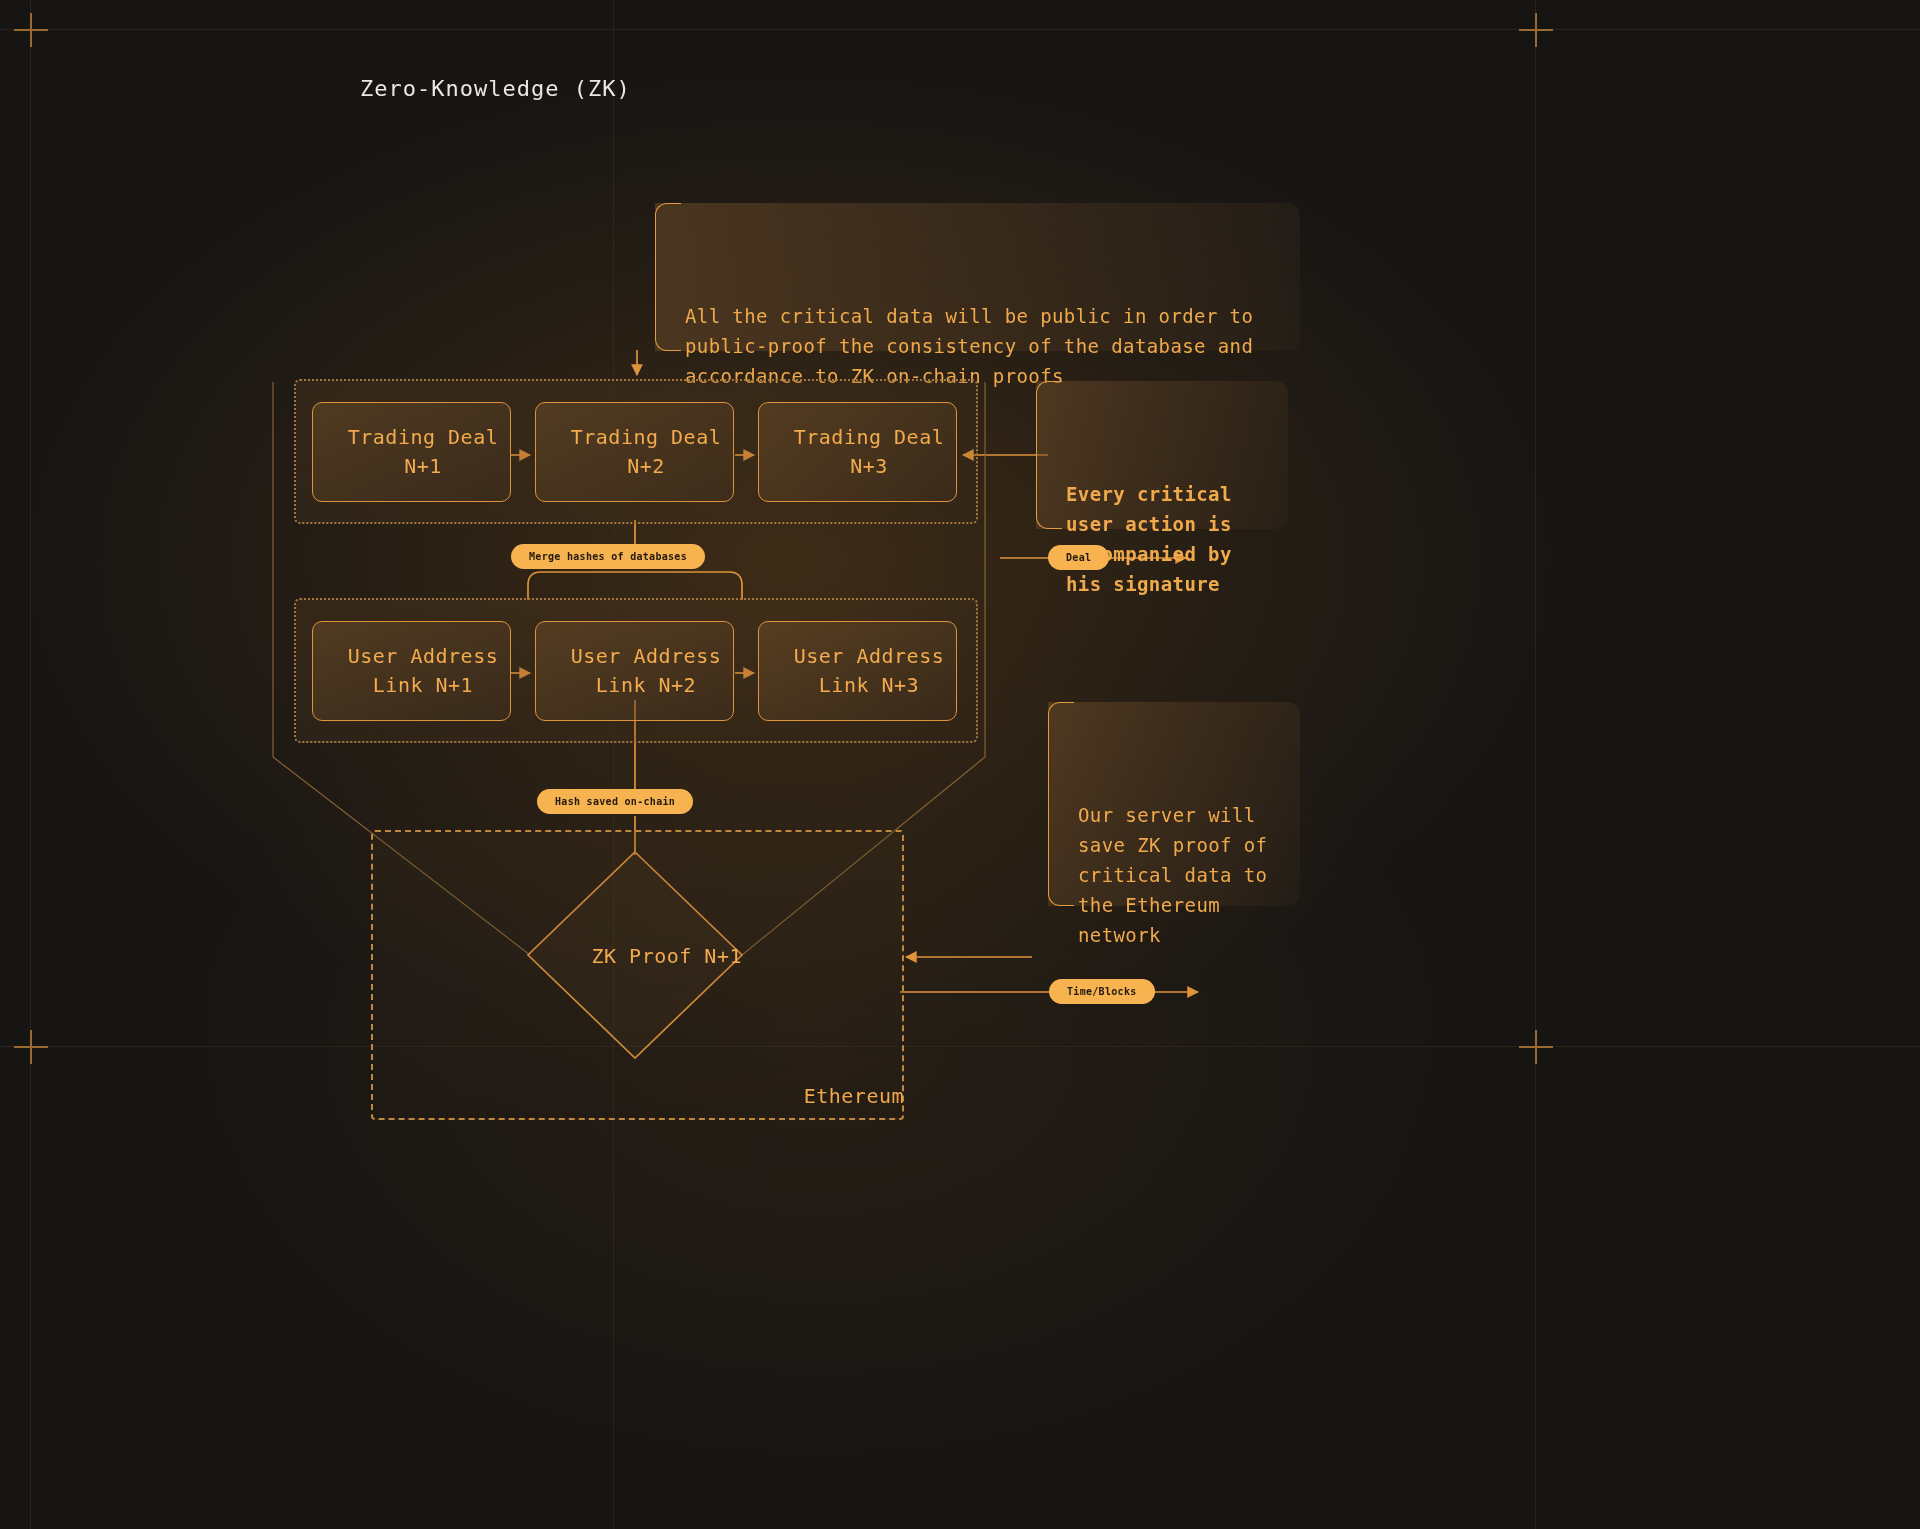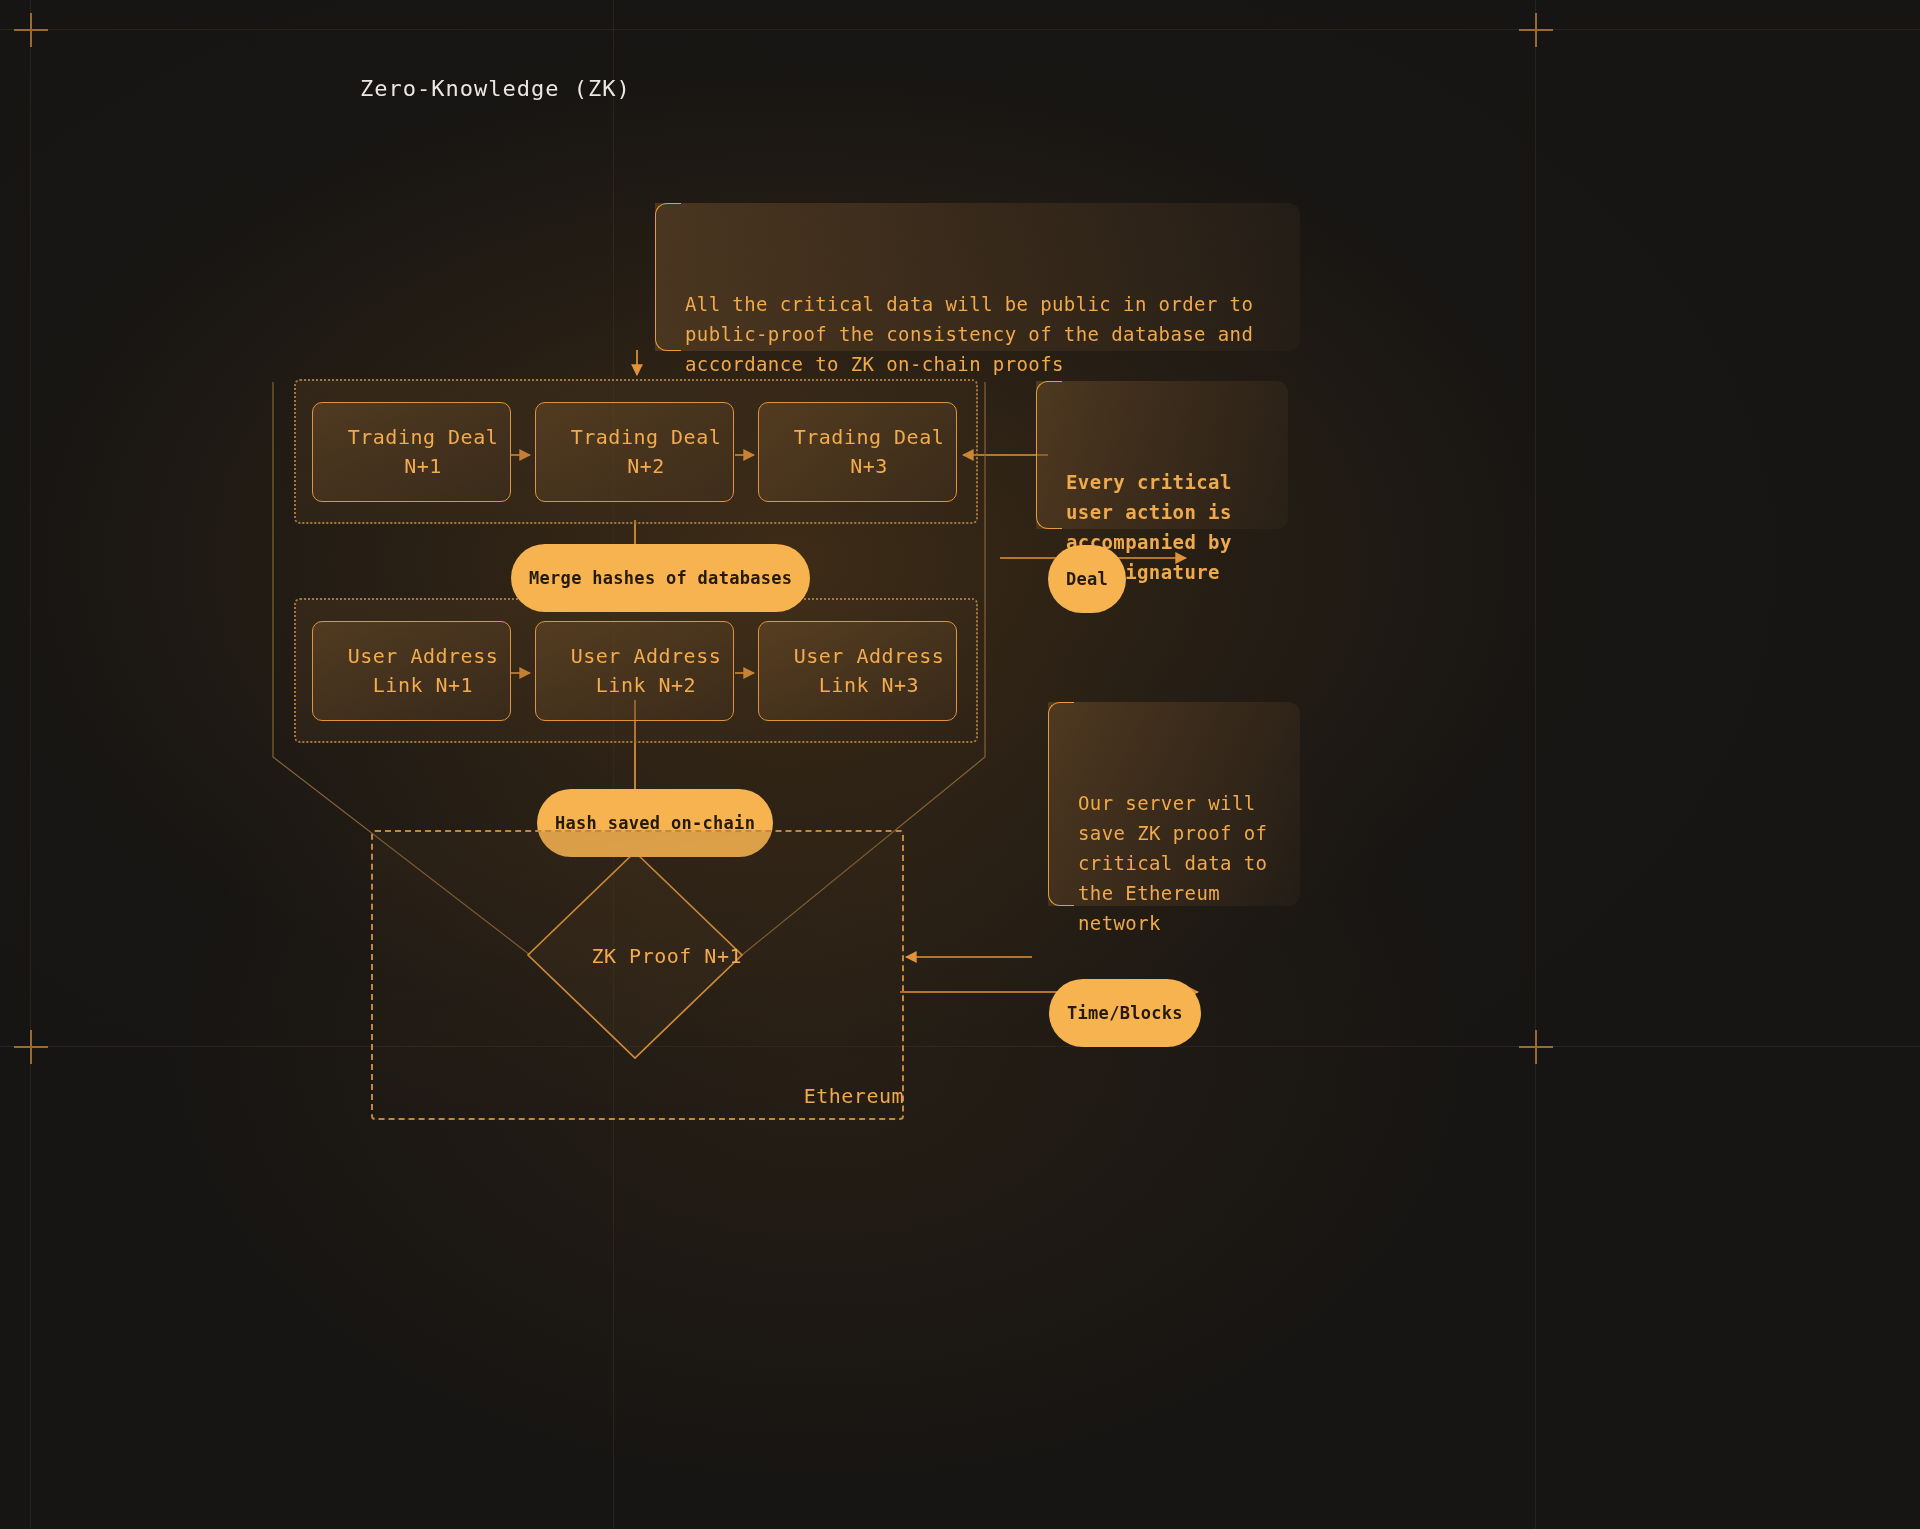--- a/index.html
+++ b/index.html
@@ -42,21 +42,21 @@
   .note {
     position:absolute;
     box-sizing:border-box;
     color:#f0a94b;
     font-size:19px;
     line-height:30px;
     letter-spacing:.4px;
     background:linear-gradient(115deg, rgba(108,76,42,0.55) 0%, rgba(88,62,36,0.42) 45%, rgba(60,45,31,0.22) 100%);
     border-top-right-radius:12px;
     border-bottom-right-radius:12px;
-    padding:26px 30px;
+    padding:38px 30px;
     white-space:pre-line;
   }
   
   .note .bracket {
     position:absolute; left:0; top:0; bottom:0; width:26px;
     border-left:1.6px solid #e89b3c;
     border-top:1.6px solid #e89b3c;
     border-bottom:1.6px solid #e89b3c;
     border-top-left-radius:12px;
     border-bottom-left-radius:12px;
@@ -87,25 +87,25 @@
     letter-spacing:.5px;
     white-space:pre-line;
     padding-left:23px;
   }
 
   
   .pill {
     position:absolute;
     background:#f6b350;
     color:#241a10;
-    font-size:17px;
+    font-size:10px;
     font-weight:bold;
     letter-spacing:.3px;
     border-radius:999px;
-    padding:24px 18px;
+    padding:7px 18px;
     white-space:nowrap;
     box-sizing:border-box;
   }
 
   
   .dashgroup {
     position:absolute; box-sizing:border-box;
     border:2.5px dashed #c2883f;
     border-radius:4px;
     background:linear-gradient(170deg, rgba(80,58,34,0.18), rgba(40,32,24,0.06));

